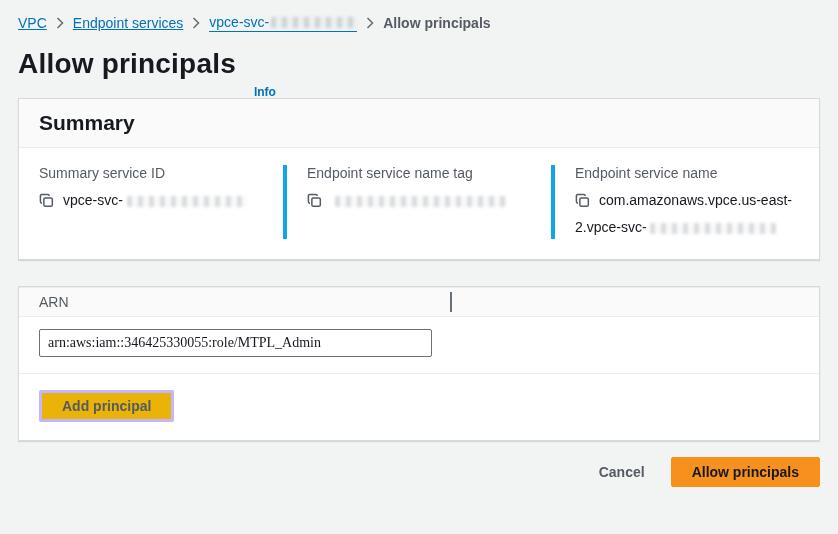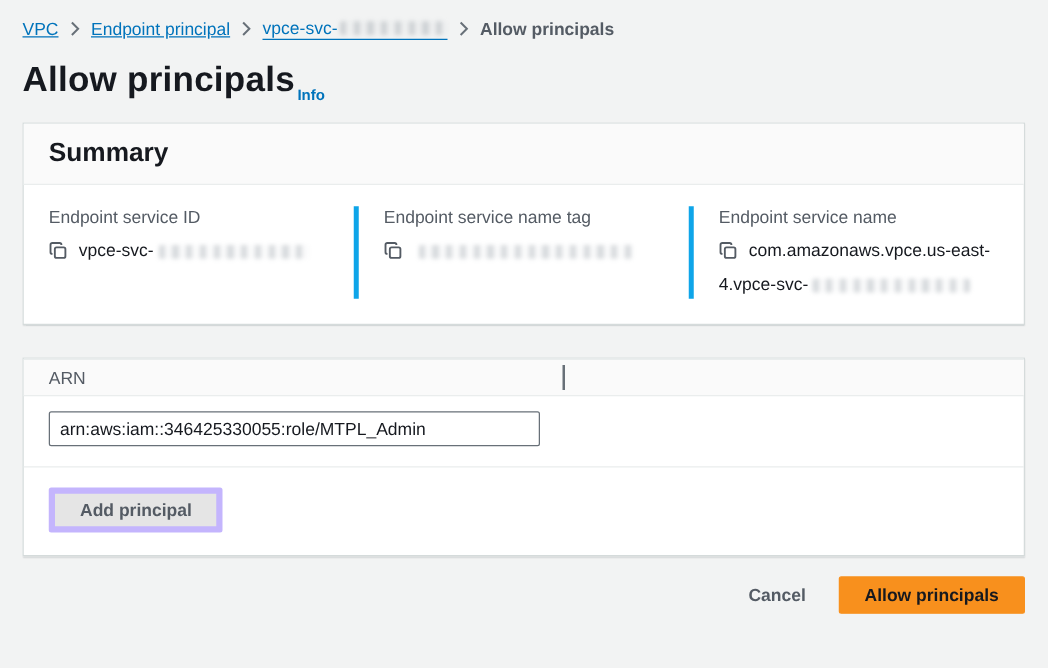--- a/index.html
+++ b/index.html
@@ -17,21 +17,21 @@
   .breadcrumb { display: flex; align-items: center; gap: 9px; font-size: 14px; }
   .crumb-link { color: #0073bb; text-decoration: underline; cursor: pointer; }
   .crumb-current { color: #545b64; font-weight: 700; }
   .chev { display: inline-flex; align-items: center; color: #687078; }
   .crumb-redacted-link { border-bottom: 1px solid #0073bb; display: inline-flex; align-items: center; gap: 2px; padding-bottom: 1px; }
   .crumb-redacted-link .crumb-link { text-decoration: none; }
 
   
   .title-row { margin: 16px 0 18px 0; }
   h1 { font-size: 28px; font-weight: 700; color: #16191f; display: inline; letter-spacing: .2px; }
-  .info-link { font-size: 12px; font-weight: 700; color: #0073bb; position: relative; top: 7px; margin-left: 2px; cursor: pointer; }
+  .info-link { font-size: 12px; font-weight: 700; color: #0073bb; position: relative; top: 23px; margin-left: 18px; cursor: pointer; }
 
   
   .card {
     background: #fff;
     border: 1px solid #d5dbdb;
     box-shadow: 0 1px 1px rgba(0,28,36,.12);
     margin-bottom: 26px;
   }
   .card-header {
     background: #fafafa;
@@ -68,27 +68,27 @@
   }
   .col-divider {
     position: absolute; left: 431px; top: 4px;
     width: 2px; height: 20px; background: #687078; cursor: col-resize;
   }
   .input-row { padding: 12px 20px 16px 20px; border-bottom: 1px solid #eaeded; }
   .arn-input {
     width: 393px; height: 28px;
     border: 1px solid #687078; border-radius: 2px;
     padding: 2px 8px; font-size: 14px; color: #16191f;
-    font-family: Liberation Sans, sans-serif; background: #fff;
+    font-family: Liberation Serif, serif; background: #fff;
   }
   .add-row { padding: 16px 20px 18px 20px; }
 
   
   .btn-secondary {
-    background: #e5e5e5; border: 5px solid #c4b5fd; border-radius: 2px;
+    background: #eab308; border: 3px solid #c4b5fd; border-radius: 2px;
     color: #545b64; font-weight: 700; font-size: 14px;
     padding: 5px 20px; cursor: pointer; font-family: inherit;
   }
   .footer-actions {
     display: flex; justify-content: flex-end; align-items: center;
     gap: 26px; margin: 16px 0 0 0;
   }
   .btn-link {
     background: none; border: none; color: #545b64; font-weight: 700;
     font-size: 14px; cursor: pointer; font-family: inherit;
@@ -104,21 +104,21 @@
 
 <div class="page">
 
   <nav class="breadcrumb">
     <span class="crumb-link">VPC</span>
     <span class="chev">
       <svg width="8" height="12" viewBox="0 0 8 12">
           <path d="M1.5 1 L6.5 6 L1.5 11" fill="none" stroke="#687078" stroke-width="1.6"></path>
         </svg>
     </span>
-    <span class="crumb-link">Endpoint principal</span>
+    <span class="crumb-link">Endpoint services</span>
     <span class="chev">
       <svg width="8" height="12" viewBox="0 0 8 12">
           <path d="M1.5 1 L6.5 6 L1.5 11" fill="none" stroke="#687078" stroke-width="1.6"></path>
         </svg>
     </span>
     <span class="crumb-redacted-link">
       <span class="crumb-link">vpce-svc-</span>
       <span class="redacted" style="width:86px"></span>
     </span>
     <span class="chev">
@@ -133,21 +133,21 @@
     <h1>Allow principals</h1><span class="info-link">Info</span>
   </div>
 
   <section class="card">
     <div class="card-header">
       <h2>Summary</h2>
     </div>
     <div class="summary-grid">
 
       <div class="summary-col">
-        <div class="field-label">Endpoint service ID</div>
+        <div class="field-label">Summary service ID</div>
         <div class="field-value">
           <span class="copy-icon">
             <svg width="15" height="15" viewBox="0 0 16 16">
                 <rect x="5.2" y="5.2" width="9" height="9" rx="1.5" fill="none" stroke="#545b64" stroke-width="1.6"></rect>
                 <path d="M10.8 3.2 V3 a1.5 1.5 0 0 0 -1.5 -1.5 H3 A1.5 1.5 0 0 0 1.5 3 v6.3 A1.5 1.5 0 0 0 3 10.8 h0.2" fill="none" stroke="#545b64" stroke-width="1.6"></path>
               </svg>
           </span><span>vpce-svc-</span>
           <span class="redacted" style="width:120px"></span>
         </div>
       </div>
@@ -166,21 +166,21 @@
       </div>
 
       <div class="summary-col">
         <div class="field-label">Endpoint service name</div>
         <div class="field-value">
           <span class="copy-icon">
             <svg width="15" height="15" viewBox="0 0 16 16">
                 <rect x="5.2" y="5.2" width="9" height="9" rx="1.5" fill="none" stroke="#545b64" stroke-width="1.6"></rect>
                 <path d="M10.8 3.2 V3 a1.5 1.5 0 0 0 -1.5 -1.5 H3 A1.5 1.5 0 0 0 1.5 3 v6.3 A1.5 1.5 0 0 0 3 10.8 h0.2" fill="none" stroke="#545b64" stroke-width="1.6"></path>
               </svg>
-          </span><span>com.amazonaws.vpce.us-east-4.vpce-svc-</span>
+          </span><span>com.amazonaws.vpce.us-east-2.vpce-svc-</span>
           <span class="redacted" style="width:126px"></span>
         </div>
       </div>
 
     </div>
   </section>
 
   <section class="card" style="margin-bottom:0">
     <div class="table-header-row">
       <span>ARN</span>

